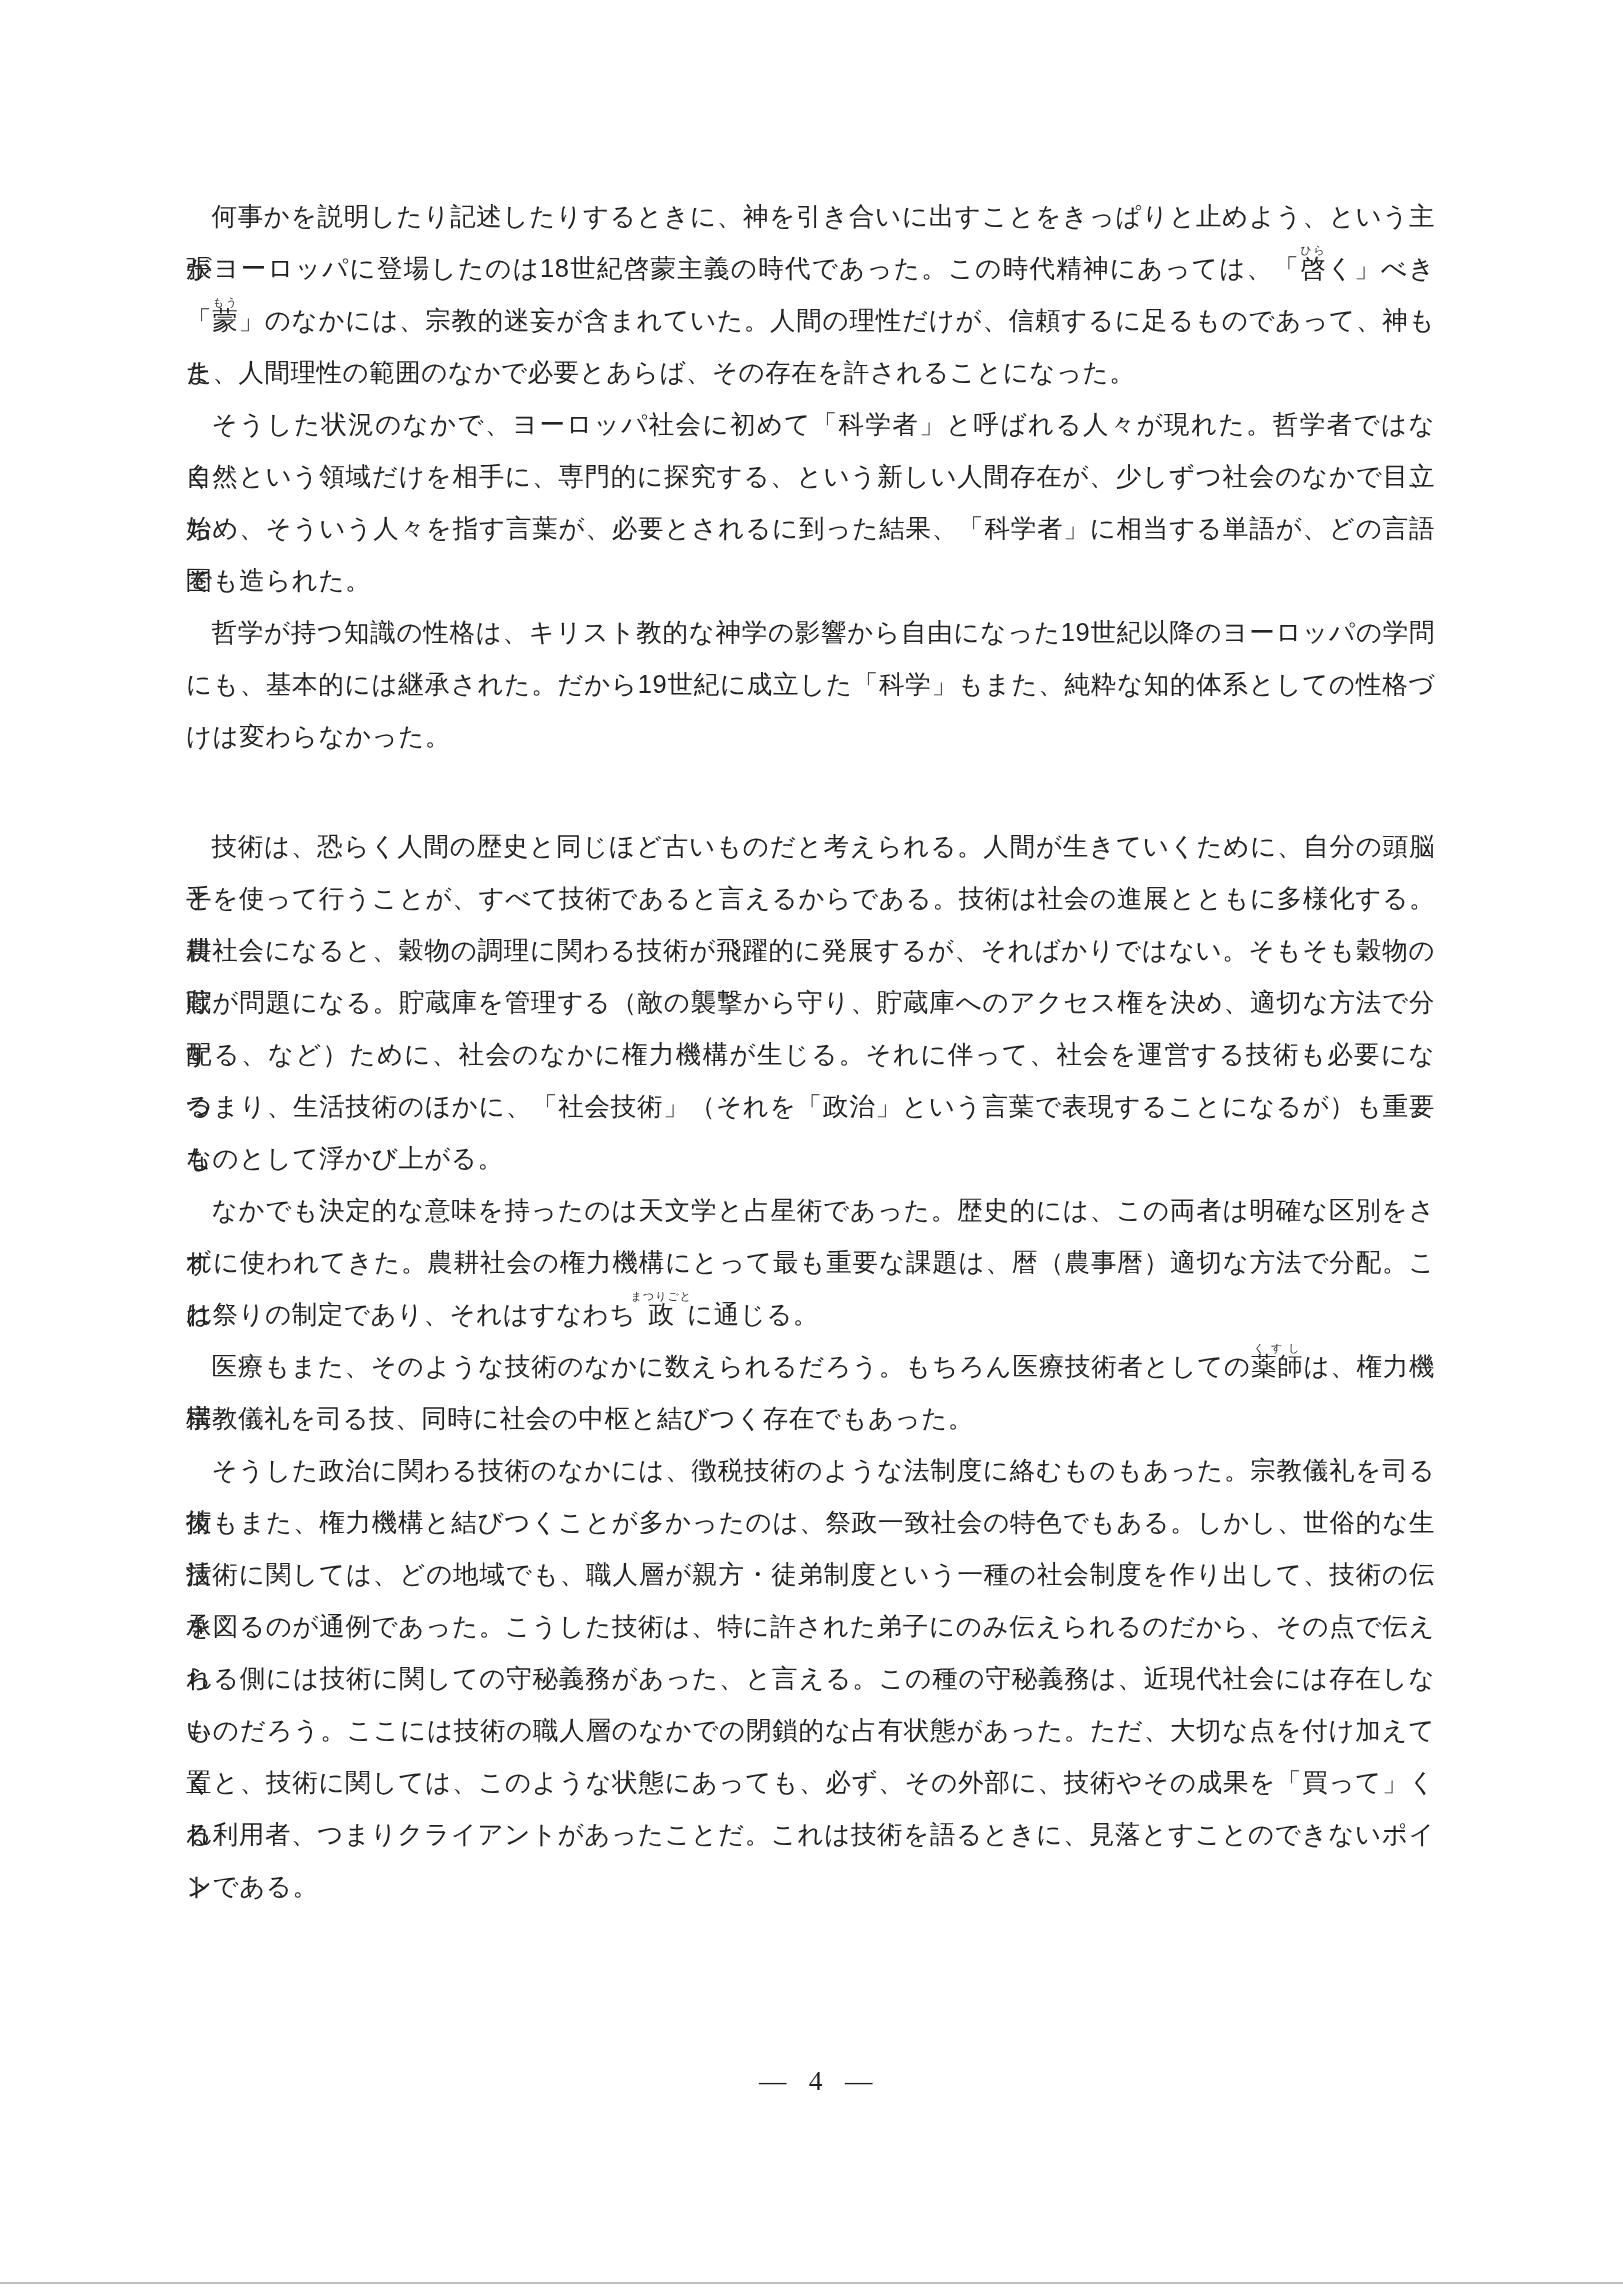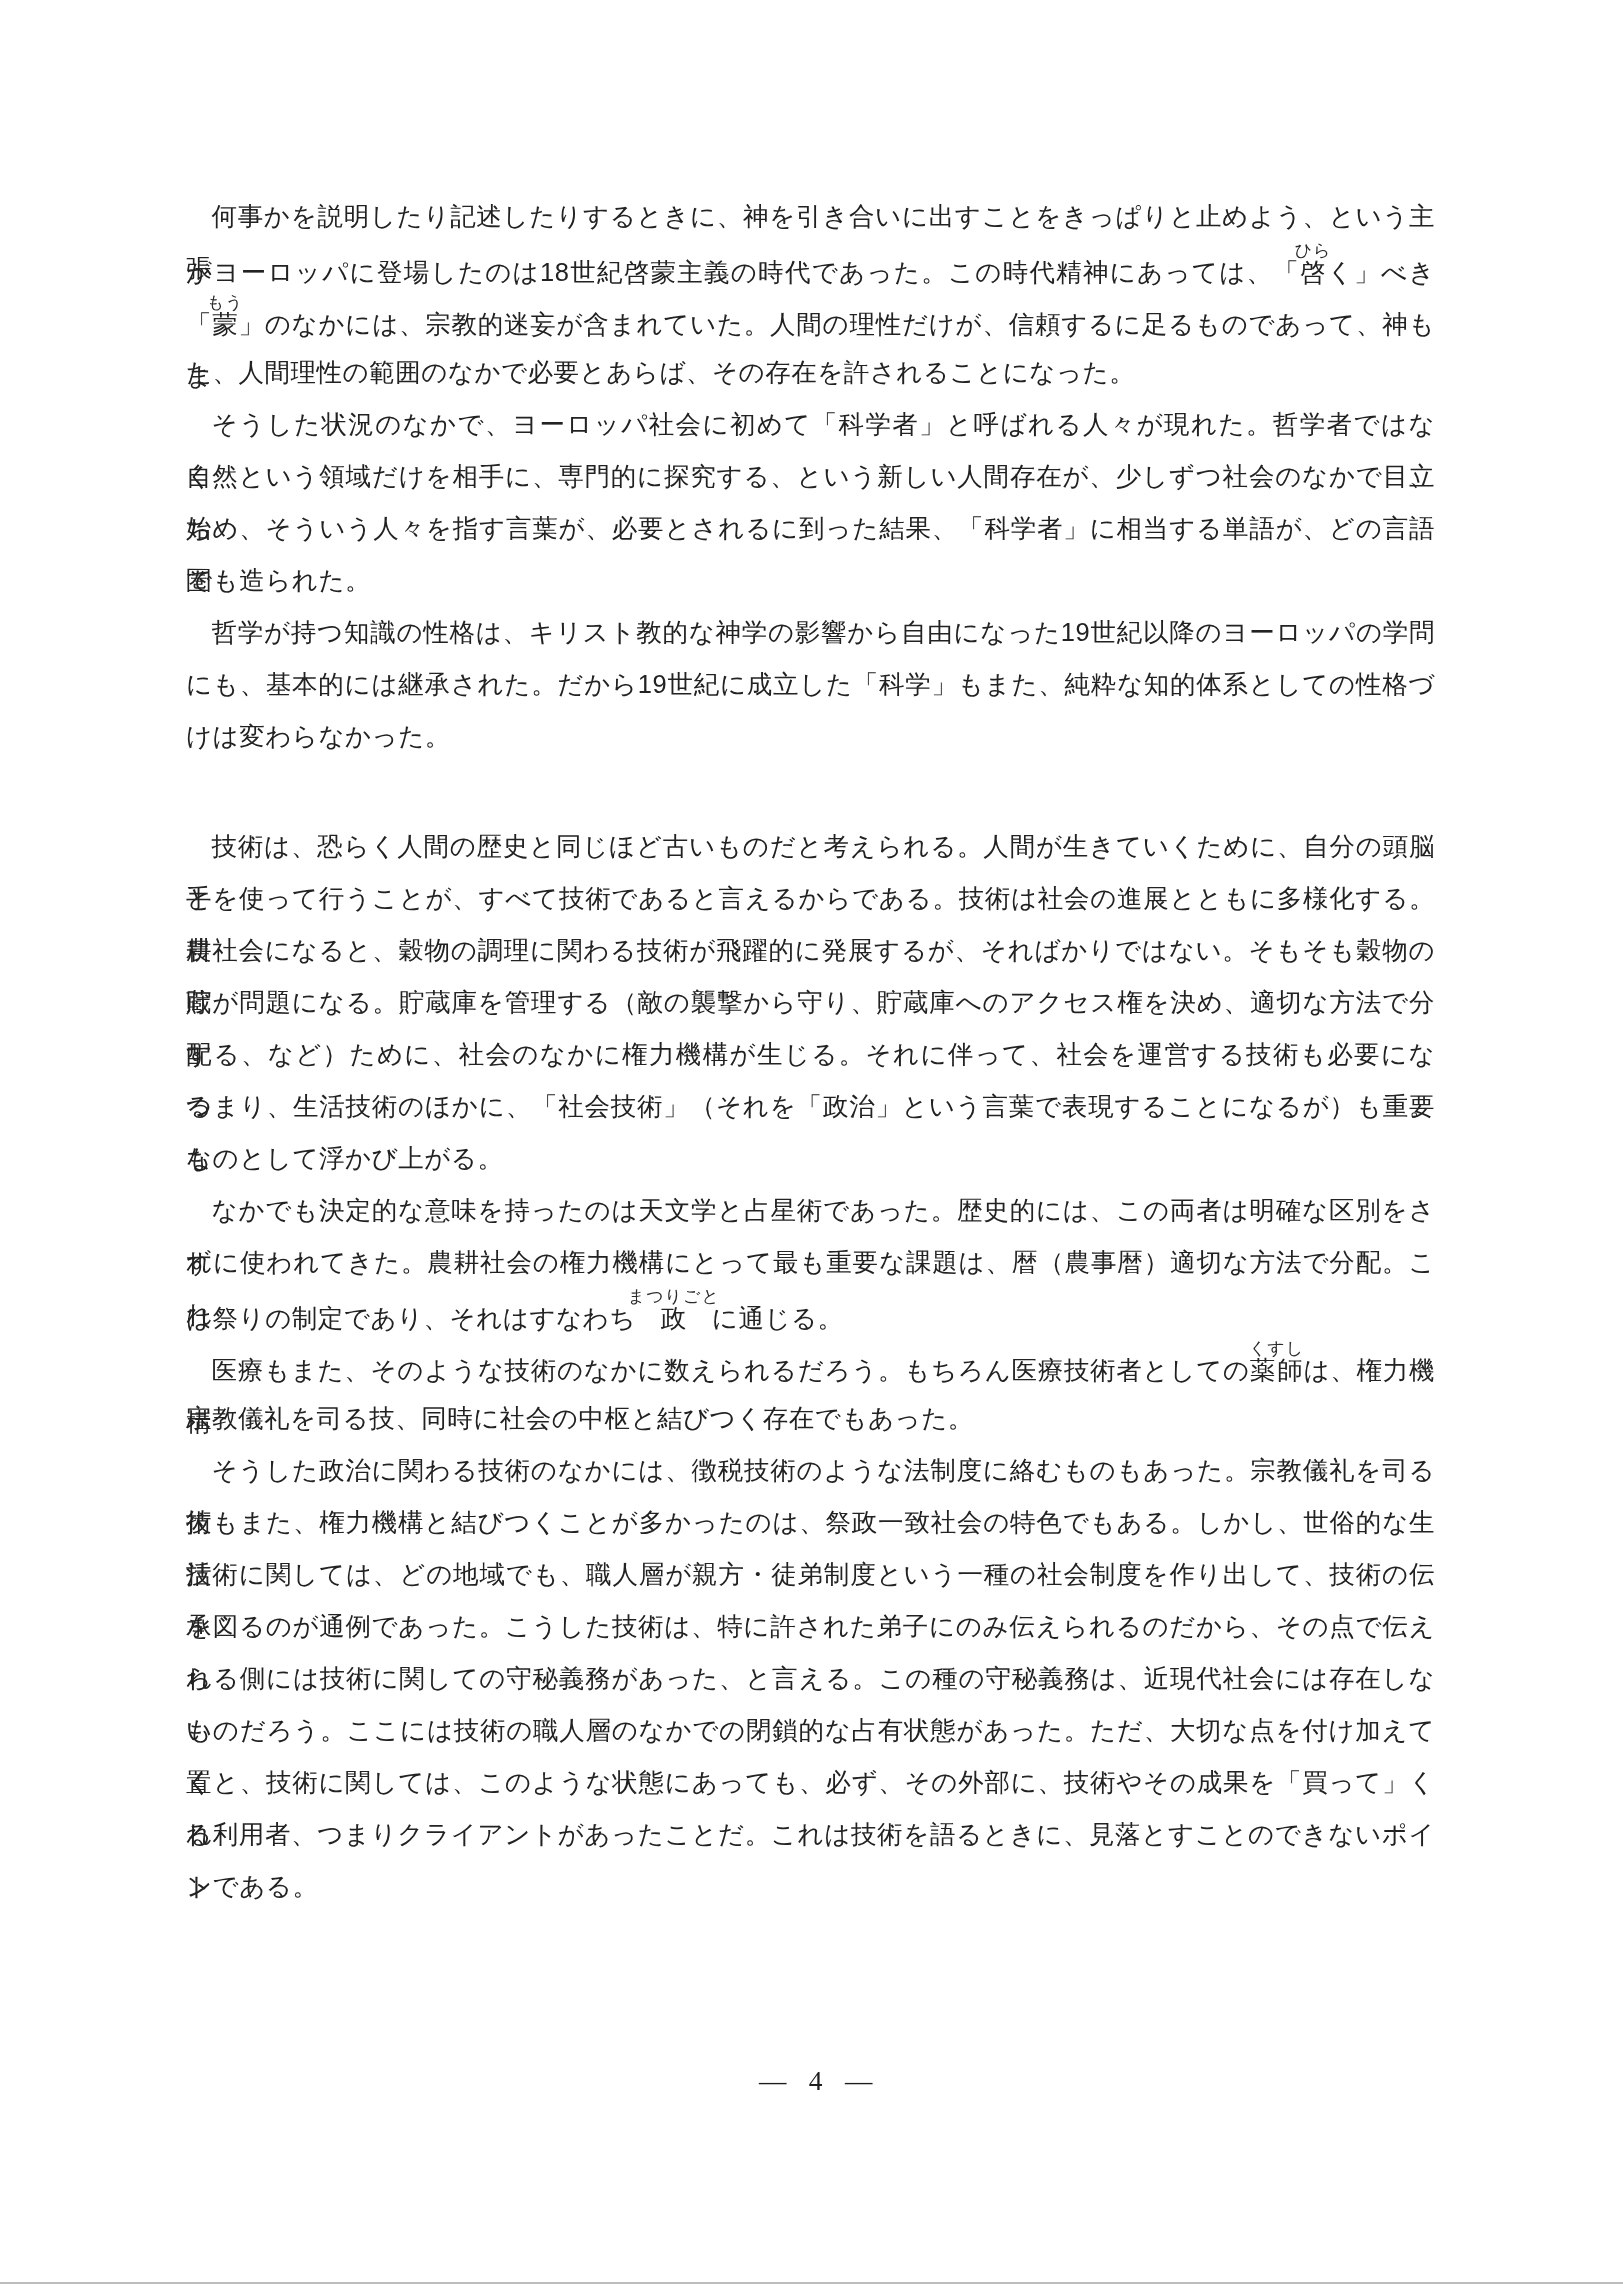--- a/index.html
+++ b/index.html
@@ -44,21 +44,21 @@
     text-align: justify;
     text-align-last: justify;
   }
   .line.indent {
     text-indent: 25.5px;
   }
   ruby {
     ruby-position: over;
   }
   rt {
-    font-size: 17px;
+    font-size: 11px;
     letter-spacing: 1px;
     color: #2a2a2a;
   }
   .footer {
     position: absolute;
     top: 2066px;
     left: 0;
     width: 100%;
     text-align: center;
     font-size: 27.4px;

